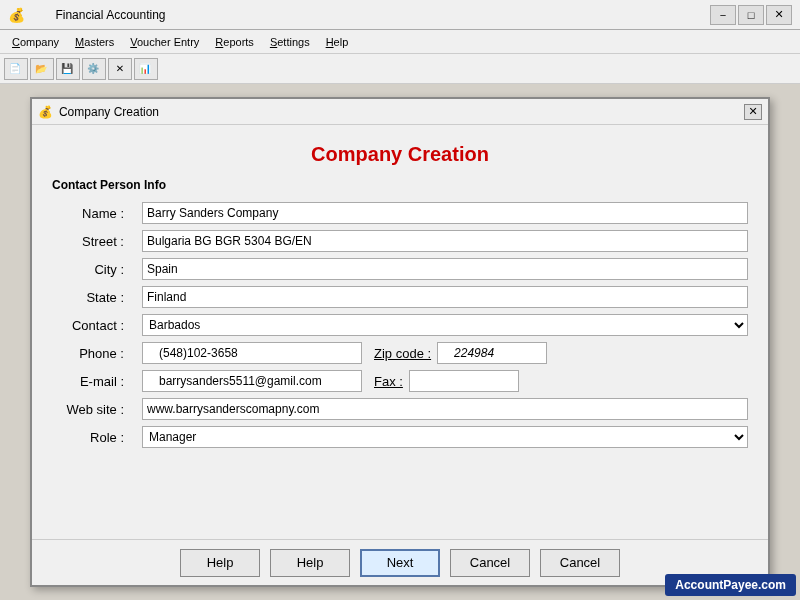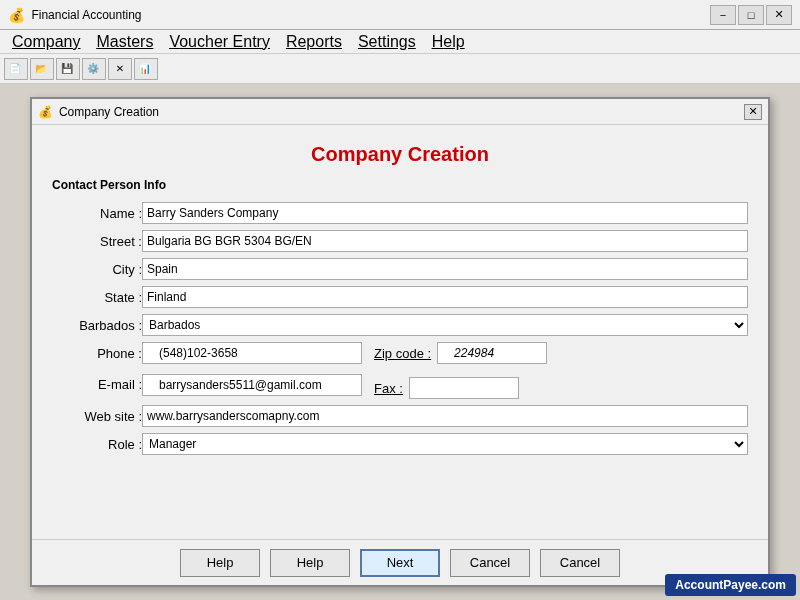--- a/index.html
+++ b/index.html
@@ -9,41 +9,40 @@
     .title-bar {
       background: #f0f0f0;
       height: 30px;
       display: flex;
       align-items: center;
       padding: 0 8px;
       border-bottom: 1px solid #aaa;
       user-select: none;
     }
     .title-bar-icon { margin-right: 6px; font-size: 14px; }
-    .title-bar-text { flex: 1; font-size: 12px; font-weight: normal; }
+    .title-bar-text { flex: 1; font-size: 12px; font-weight: normal; margin-left: 24px; }
     .title-bar-controls { display: flex; gap: 2px; }
     .title-bar-btn {
       width: 26px; height: 20px; background: #e0e0e0; border: 1px solid #aaa;
       cursor: pointer; font-size: 11px; display: flex; align-items: center; justify-content: center;
     }
 
     
     .menu-bar {
       background: #f0f0f0;
       height: 24px;
       display: flex;
       align-items: center;
       padding: 0 4px;
       border-bottom: 1px solid #ccc;
     }
     .menu-item {
       padding: 2px 8px;
       cursor: pointer;
-      font-size: 16px;
-      text-decoration: underline;
+      font-size: 11px;
     }
     .menu-item u { text-decoration: underline; }
 
     
     .toolbar {
       background: #f0f0f0;
       height: 30px;
       display: flex;
       align-items: center;
       padding: 0 4px;
@@ -114,21 +113,21 @@
     }
 
     .form-row {
       display: flex;
       align-items: center;
       margin-bottom: 6px;
     }
     .form-label {
       width: 90px;
       text-align: right;
-      padding-right: 0;
+      padding-right: 18px;
       font-size: 13px;
       color: #000;
       flex-shrink: 0;
     }
     .form-input {
       flex: 1;
       height: 22px;
       border: 1px solid #aaa;
       background: #fff;
       padding: 0 4px;
@@ -270,21 +269,21 @@
         <span class="form-label">City :</span>
         <input class="form-input" type="text" value="Spain" style="">
       </div>
 
       <div class="form-row">
         <span class="form-label">State :</span>
         <input class="form-input" type="text" value="Finland" style="">
       </div>
 
       <div class="form-row">
-        <span class="form-label">Barbados :</span>
+        <span class="form-label">Contact :</span>
         <select class="form-select">
           <option>Barbados</option>
           <option>Spain</option>
           <option>Finland</option>
           <option>Bulgaria</option>
         </select>
       </div>
 
       <div class="form-row-double">
         <div class="double-group">
@@ -295,21 +294,21 @@
           <span class="double-label">Zip code :</span>
           <input class="double-input" type="text" style="width: 110px; font-style: italic;" value="224984">
         </div>
       </div>
 
       <div class="form-row-double">
         <div class="double-group">
           <span class="form-label">E-mail :</span>
           <input class="double-input" type="text" style="width: 220px;" value="barrysanders5511@gamil.com">
         </div>
-        <div class="double-group" style="margin-left:10px;margin-top:7px;">
+        <div class="double-group" style="margin-left:10px;">
           <span class="double-label">Fax :</span>
           <input class="double-input" type="text" style="width: 110px;" value="">
         </div>
       </div>
 
       <div class="form-row">
         <span class="form-label">Web site :</span>
         <input class="form-input" type="text" value="www.barrysanderscomapny.com" style="">
       </div>
 

